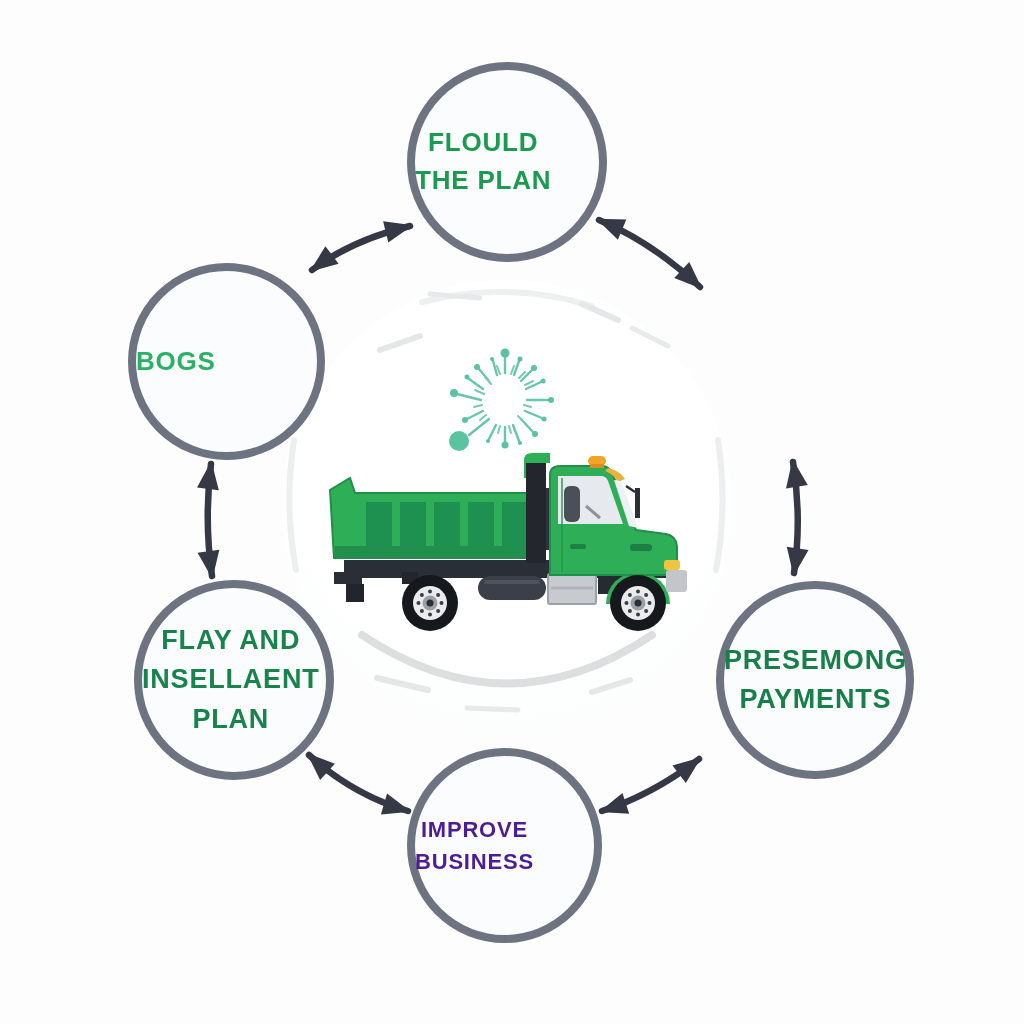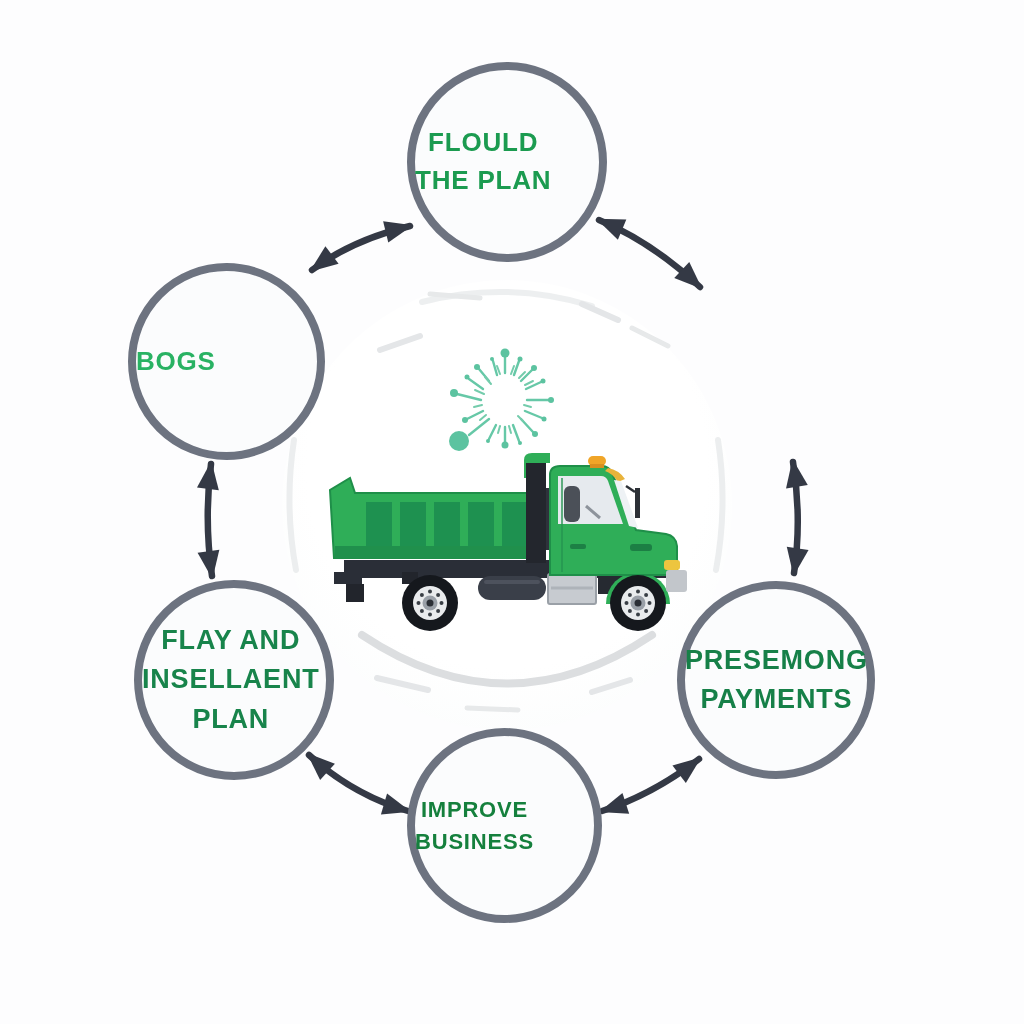--- a/index.html
+++ b/index.html
@@ -20,22 +20,22 @@
     position:absolute;box-sizing:border-box;border-radius:50%;
     background:#fbfcfd;border:8px solid #6d7380;
     display:flex;align-items:center;text-align:center;
     font-weight:bold;letter-spacing:.8px;line-height:1.45;z-index:6;
   }
   .node span{display:block;}
   .n-top{left:407px;top:62px;width:200px;height:200px;color:#1b9b50;font-size:26px;}
   .n-right{left:678px;top:256px;width:200px;height:200px;color:#2baa61;font-size:23px;}
   .n-left{left:128px;top:263px;width:197px;height:197px;color:#29b263;font-size:26px;}
   .n-bl{left:134px;top:580px;width:200px;height:200px;color:#18844b;font-size:27px;}
-  .n-br{left:677px;top:581px;width:198px;height:198px;color:#168048;font-size:27px;}
-  .n-bottom{left:407px;top:728px;width:195px;height:195px;color:#15803d;font-size:22px;}
+  .n-br{left:716px;top:581px;width:198px;height:198px;color:#168048;font-size:27px;}
+  .n-bottom{left:407px;top:748px;width:195px;height:195px;color:#4c1d95;font-size:22px;}
   .arrows{position:absolute;inset:0;z-index:5;}
   .sunburst{position:absolute;left:425px;top:337px;z-index:3;}
   .truck{position:absolute;left:318px;top:448px;z-index:4;}
 </style>
 </head>
 <body>
 
 <div class="stage">
 
   <div class="center-circle">

